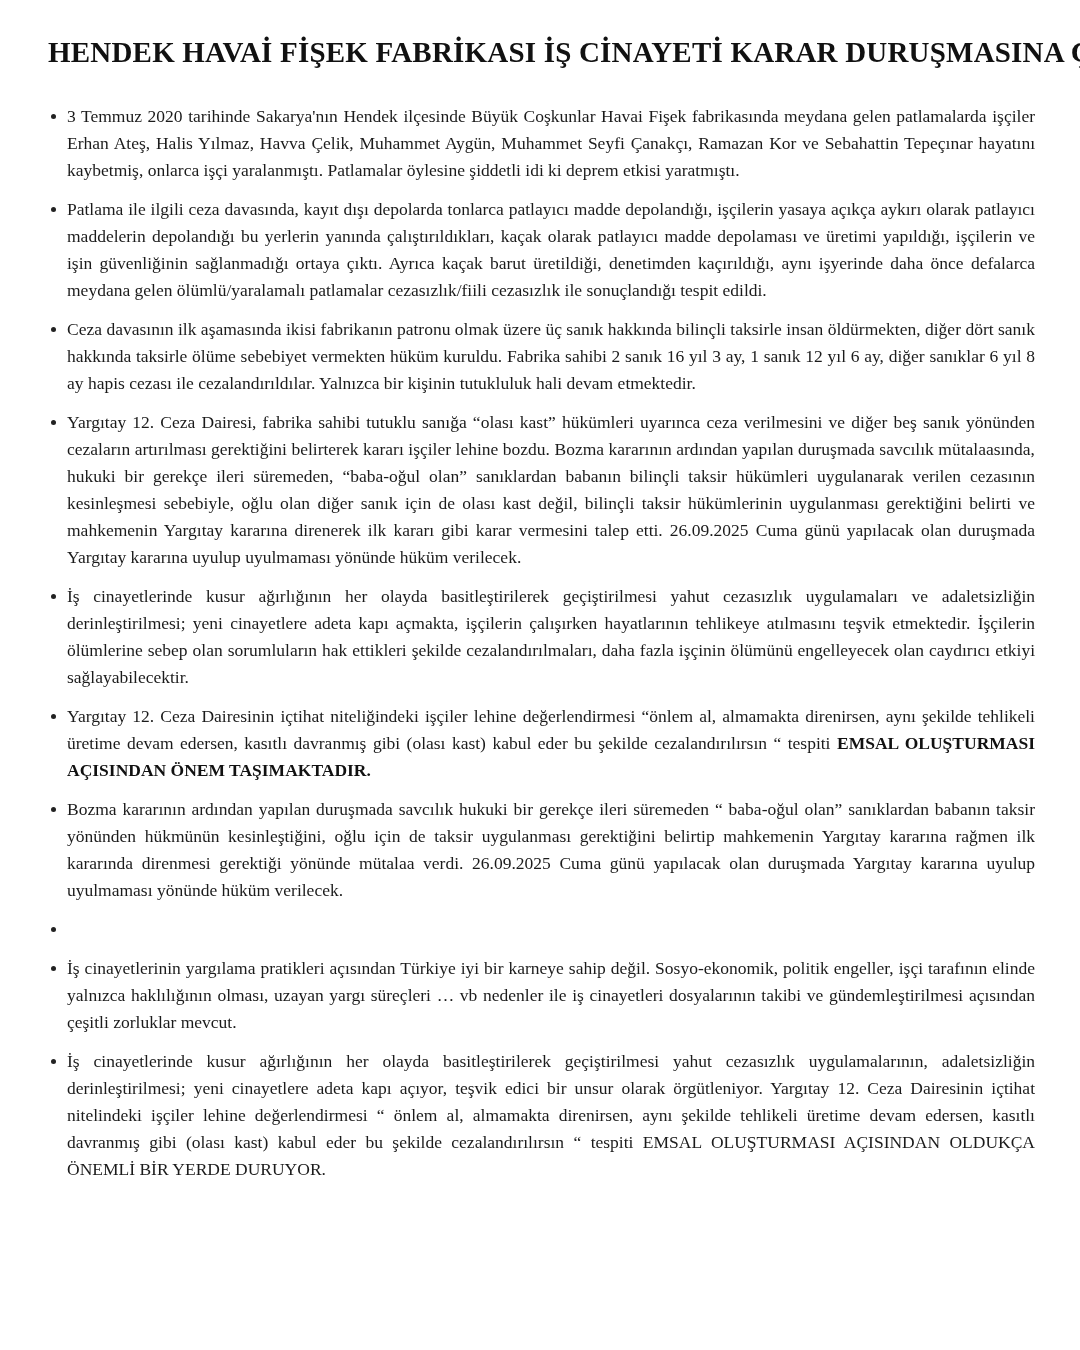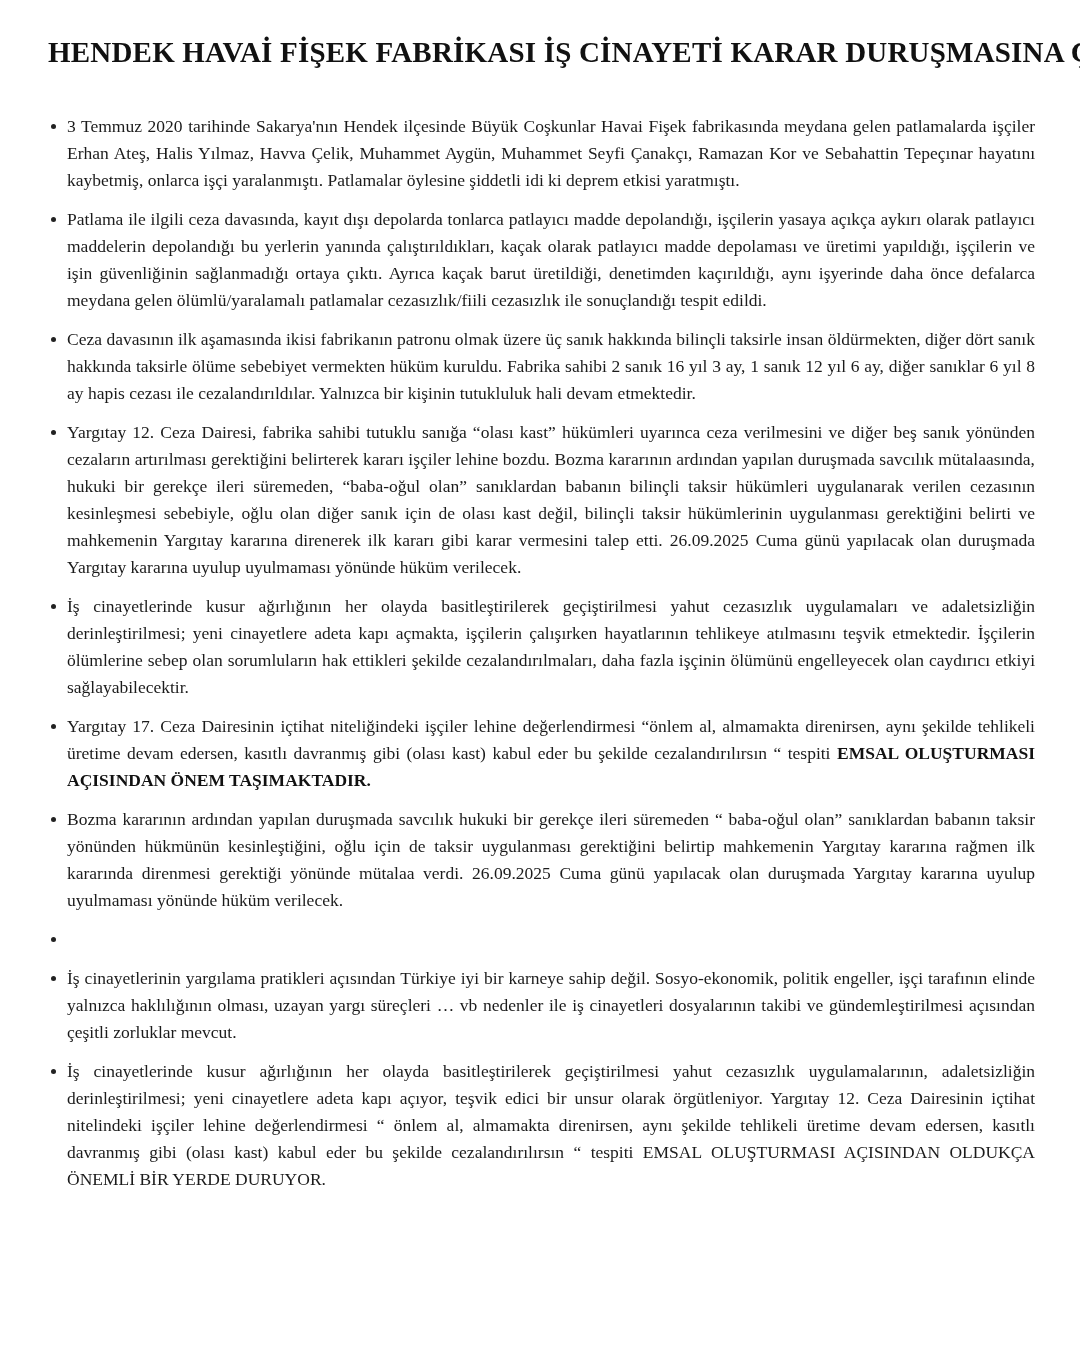--- a/index.html
+++ b/index.html
@@ -21,21 +21,21 @@
     margin: 10px 0 0 0;
     text-align: center;
     font-size: 29px;
     font-weight: bold;
     letter-spacing: 0.2px;
     white-space: nowrap;
     color: #111111;
   }
   ul.bullet-list {
     list-style: none;
-    margin: 44px 0 0 0;
+    margin: 34px 0 0 0;
     padding: 0;
   }
   li.bullet-item {
     display: flex;
     align-items: flex-start;
     margin: 0 0 12px 0;
   }
   .bullet-dot {
     flex: 0 0 auto;
     width: 5px;
@@ -87,21 +87,21 @@
       <p class="bullet-text"><span>Yargıtay 12. Ceza Dairesi, fabrika sahibi tutuklu sanığa “olası kast” hükümleri uyarınca ceza verilmesini ve diğer beş sanık yönünden cezaların artırılması gerektiğini belirterek kararı işçiler lehine bozdu. Bozma kararının ardından yapılan duruşmada savcılık mütalaasında, hukuki bir gerekçe ileri süremeden, “baba-oğul olan” sanıklardan babanın bilinçli taksir hükümleri uygulanarak verilen cezasının kesinleşmesi sebebiyle, oğlu olan diğer sanık için de olası kast değil, bilinçli taksir hükümlerinin uygulanması gerektiğini belirti ve  mahkemenin Yargıtay kararına direnerek ilk kararı gibi karar vermesini talep etti. 26.09.2025 Cuma günü yapılacak olan duruşmada Yargıtay kararına uyulup uyulmaması yönünde hüküm verilecek.</span><b></b></p>
     </li>
 
     <li class="bullet-item">
       <span class="bullet-dot"></span>
       <p class="bullet-text"><span>İş cinayetlerinde kusur ağırlığının her olayda basitleştirilerek geçiştirilmesi yahut cezasızlık uygulamaları ve adaletsizliğin derinleştirilmesi; yeni cinayetlere adeta kapı açmakta, işçilerin çalışırken hayatlarının tehlikeye atılmasını teşvik etmektedir. İşçilerin ölümlerine sebep olan sorumluların hak ettikleri şekilde cezalandırılmaları, daha fazla işçinin ölümünü engelleyecek olan caydırıcı etkiyi sağlayabilecektir.</span><b></b></p>
     </li>
 
     <li class="bullet-item">
       <span class="bullet-dot"></span>
-      <p class="bullet-text"><span>Yargıtay 17. Ceza Dairesinin içtihat niteliğindeki işçiler lehine değerlendirmesi “önlem al, almamakta direnirsen, aynı şekilde tehlikeli üretime devam edersen, kasıtlı davranmış gibi (olası kast) kabul eder bu şekilde cezalandırılırsın “ tespiti </span><b>EMSAL OLUŞTURMASI AÇISINDAN ÖNEM TAŞIMAKTADIR.</b></p>
+      <p class="bullet-text"><span>Yargıtay 12. Ceza Dairesinin içtihat niteliğindeki işçiler lehine değerlendirmesi “önlem al, almamakta direnirsen, aynı şekilde tehlikeli üretime devam edersen, kasıtlı davranmış gibi (olası kast) kabul eder bu şekilde cezalandırılırsın “ tespiti </span><b>EMSAL OLUŞTURMASI AÇISINDAN ÖNEM TAŞIMAKTADIR.</b></p>
     </li>
 
     <li class="bullet-item">
       <span class="bullet-dot"></span>
       <p class="bullet-text"><span>Bozma kararının ardından yapılan duruşmada savcılık hukuki bir gerekçe ileri süremeden “ baba-oğul olan” sanıklardan babanın taksir yönünden hükmünün kesinleştiğini, oğlu için de taksir uygulanması gerektiğini belirtip mahkemenin Yargıtay kararına rağmen ilk kararında direnmesi gerektiği yönünde mütalaa verdi. 26.09.2025 Cuma günü yapılacak olan duruşmada Yargıtay kararına uyulup uyulmaması yönünde hüküm verilecek.</span><b></b></p>
     </li>
 
     <li class="bullet-item">
       <span class="bullet-dot"></span>
       <p class="bullet-text"><span></span><b></b></p>

